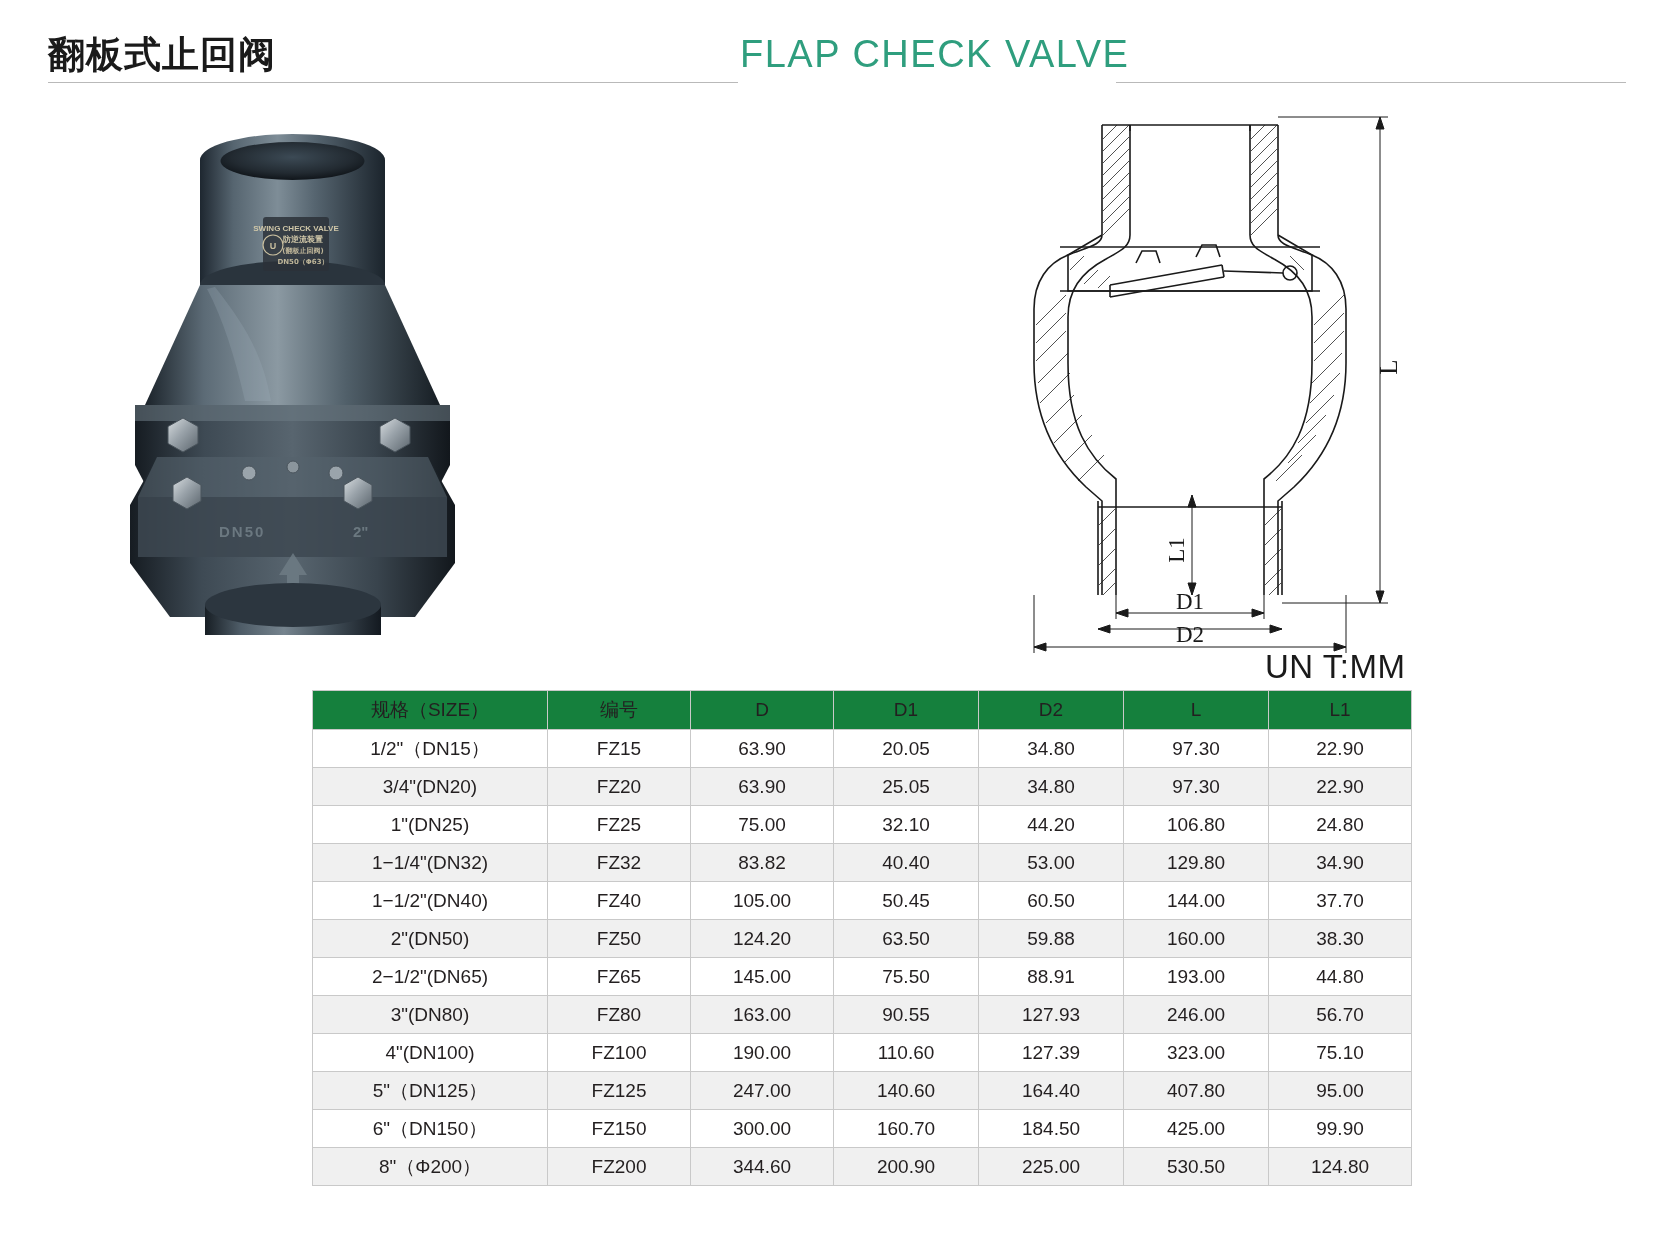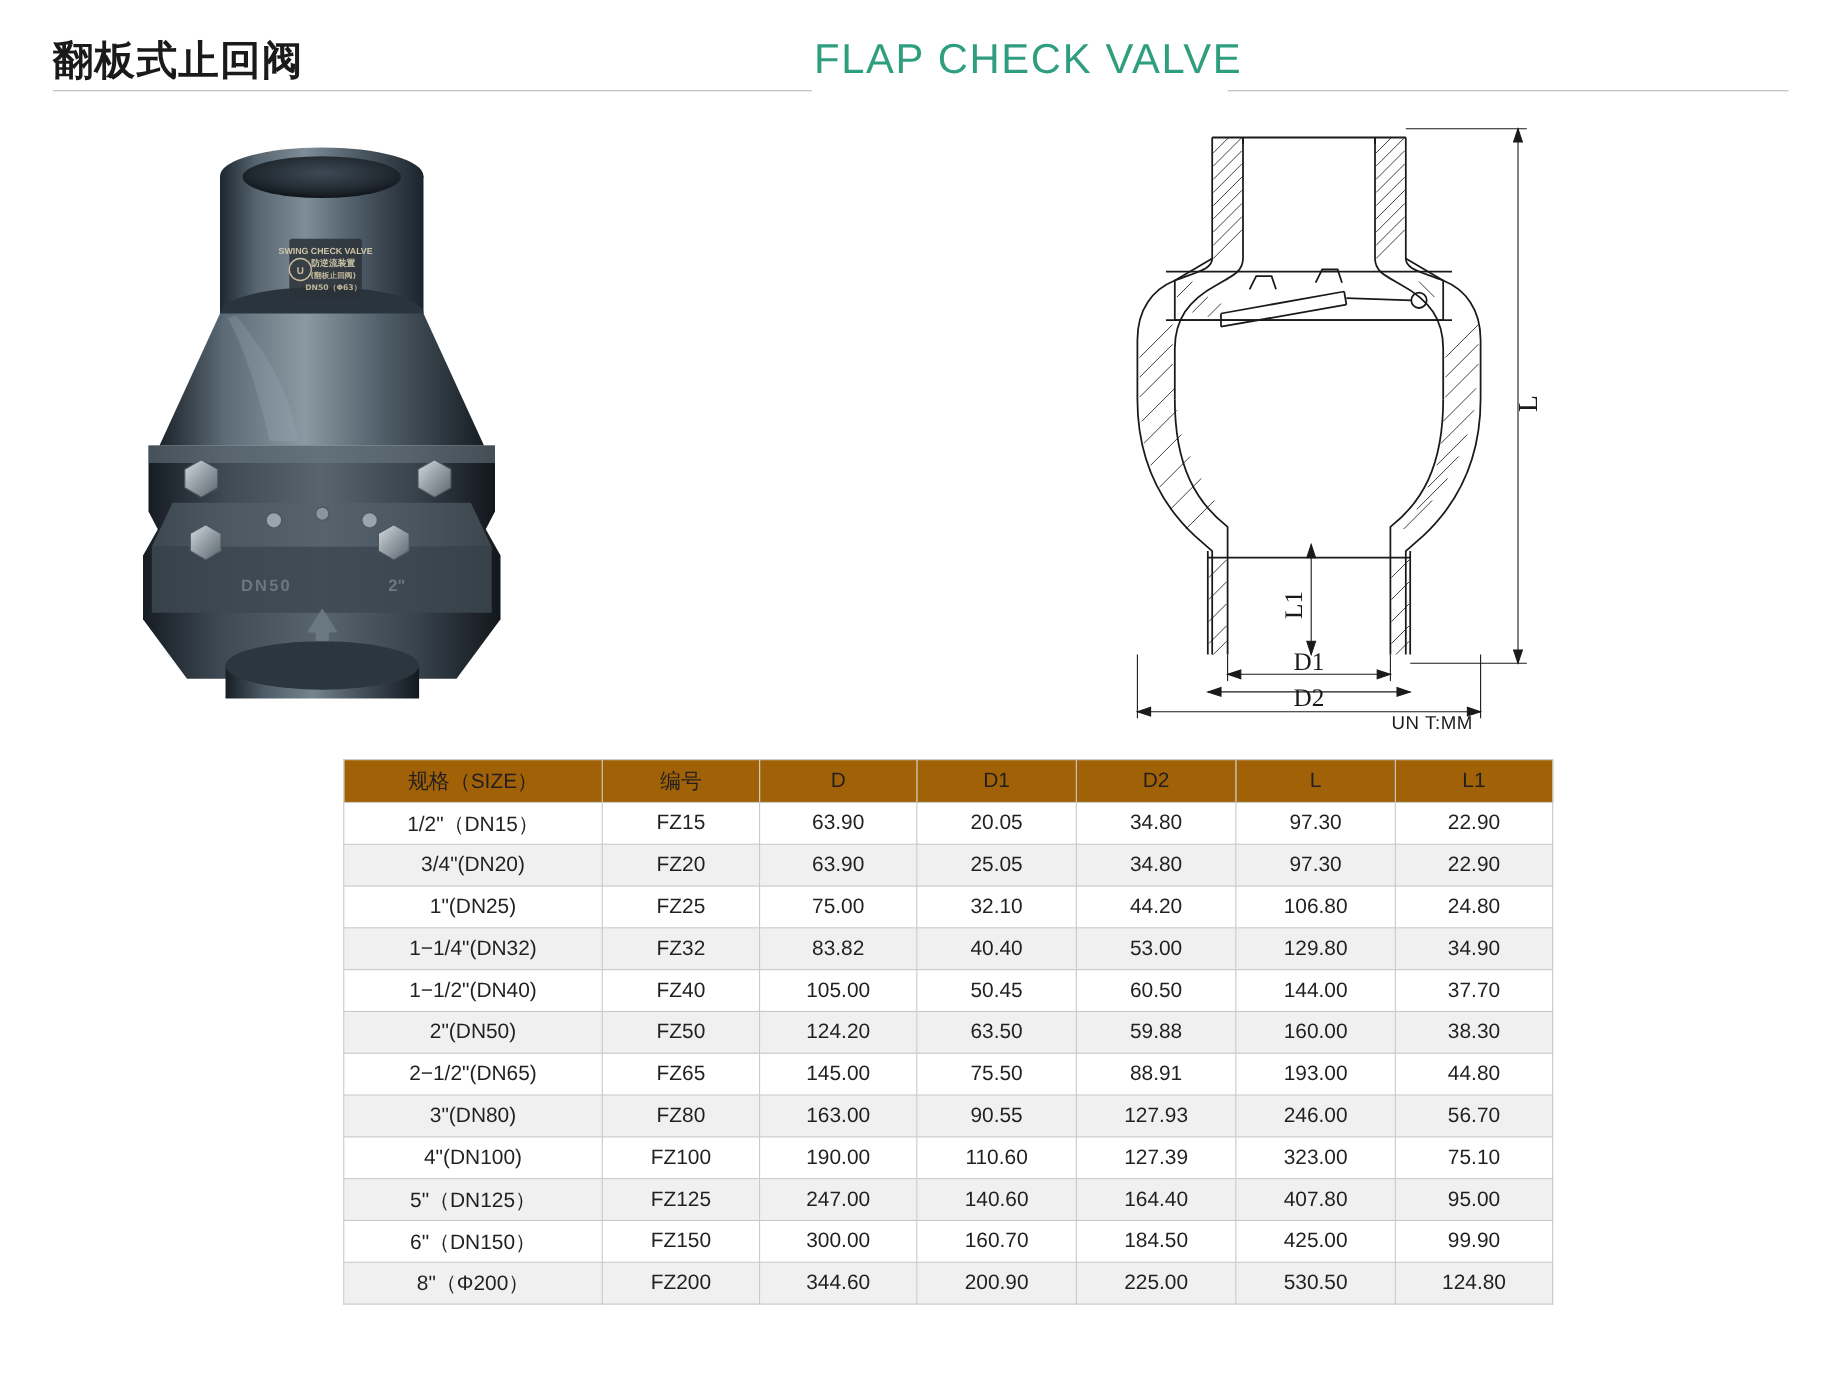--- a/index.html
+++ b/index.html
@@ -83,21 +83,21 @@
     position: absolute;
     left: 960px;
     top: 95px;
     width: 500px;
     height: 560px;
   }
   .unit-label {
     position: absolute;
     left: 1265px;
     top: 648px;
-    font-size: 17px;
+    font-size: 33px;
     color: #1a1a1a;
     letter-spacing: 0.5px;
   }
 
   
   .spec-table {
     position: absolute;
     left: 312px;
     top: 690px;
     border-collapse: collapse;
@@ -105,21 +105,21 @@
   }
   .spec-table th, .spec-table td {
     border: 1px solid #c9c9c9;
     text-align: center;
     vertical-align: middle;
     height: 35px;
     font-weight: normal;
     color: #231f20;
   }
   .spec-table thead th {
-    background: #a16207;
+    background: #15803d;
     height: 36px;
     font-size: 19px;
   }
   .col-size  { width: 232px; }
   .col-code  { width: 140px; }
   .col-d     { width: 140px; }
   .col-d1    { width: 142px; }
   .col-d2    { width: 142px; }
   .col-l     { width: 142px; }
   .col-l1    { width: 140px; }

